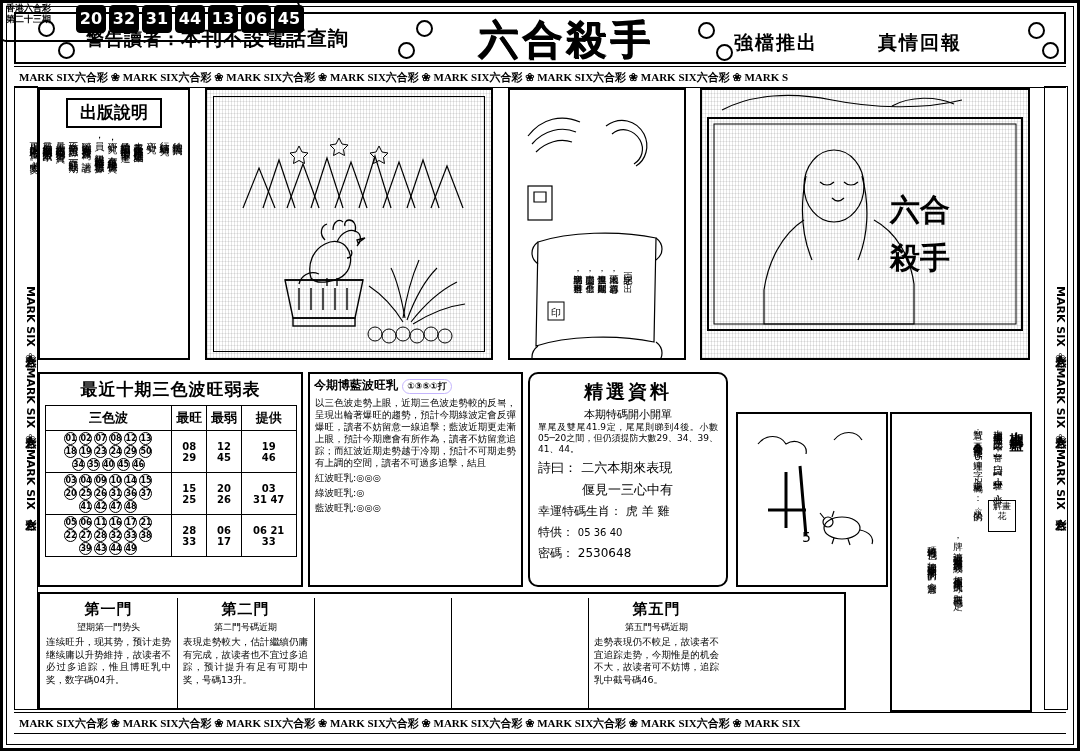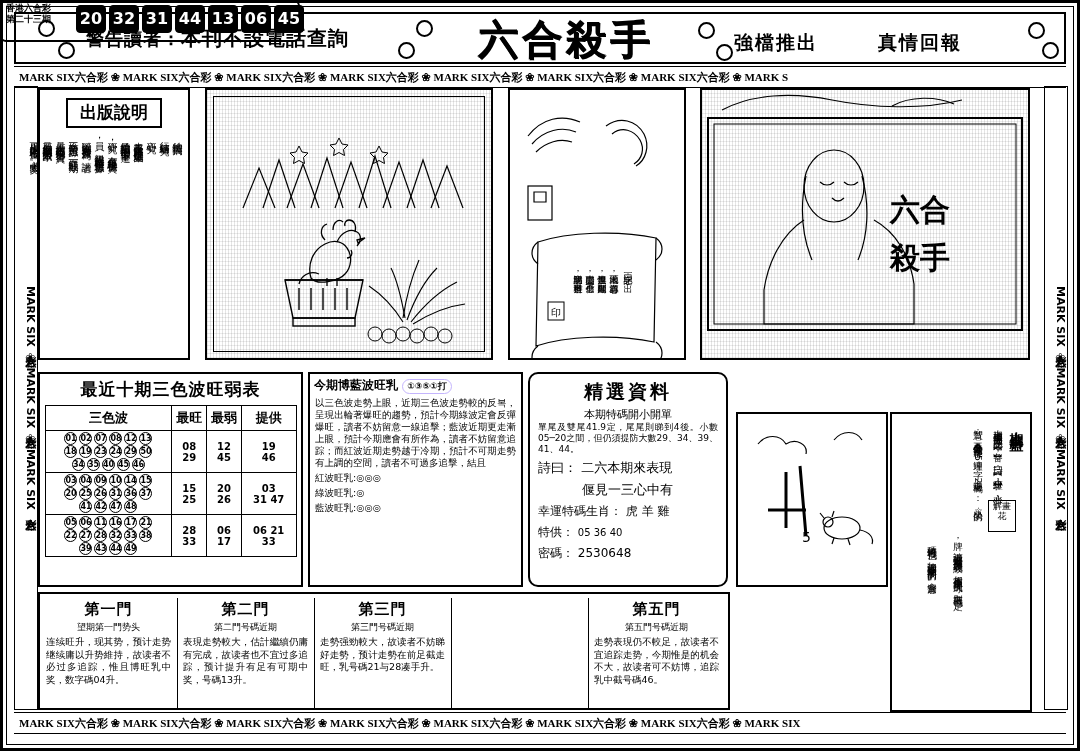--- a/index.html
+++ b/index.html
@@ -83,21 +83,21 @@
 
   
   #ans{left:890px;top:412px;width:142px;height:300px;}
   #ans .vt{position:absolute;right:4px;top:6px;writing-mode:vertical-rl;font-size:14px;font-weight:bold;letter-spacing:2px;}
   #ans .vcol{position:absolute;writing-mode:vertical-rl;font-size:9.5px;line-height:12px;letter-spacing:1px;}
 
   
   #doodle{left:736px;top:412px;width:152px;height:175px;}
 
   
-  #gates{left:38px;top:592px;width:692px;height:118px;}
+  #gates{left:38px;top:592px;width:808px;height:118px;}
   .gate{position:absolute;top:0;width:137px;height:118px;}
   .gate .gh{text-align:center;font-size:15px;font-weight:bold;padding-top:6px;letter-spacing:1px;font-family:"DejaVu Serif",serif;}
   .gate .gs{text-align:center;font-size:9px;margin-top:2px;}
   .gate .gb{font-size:9.5px;line-height:12.5px;padding:2px 6px;text-align:justify;}
   .vsep{position:absolute;top:4px;width:1px;height:110px;background:#000;}
 
   .cn{font-family:"DejaVu Sans","Liberation Sans",sans-serif;}
 </style>
 </head>
 <body>
@@ -427,25 +427,20 @@
     <div class="gate" style="left:0">
       <div class="gh cn">第一門</div>
       <div class="gs cn">望期第一門势头</div>
       <div class="gb cn">连续旺升，现其势，预计走势继续庸以升势維持，故读者不必过多追踪，惟且博旺乳中奖，数字碼04升。</div>
     </div>
     <div class="gate" style="left:137px">
       <div class="gh cn">第二門</div>
       <div class="gs cn">第二門号碼近期</div>
       <div class="gb cn">表現走勢較大，估計繼續仍庸有完成，故读者也不宜过多追踪，预计提升有足有可期中奖，号碼13升。</div>
     </div>
-    <div class="gate" style="left:274px">
-      <div class="gh cn">第三門</div>
-      <div class="gs cn">第三門号碼近期</div>
-      <div class="gb cn">走勢强勁較大，故读者不妨睇好走勢，预计走勢在前足截走旺，乳号碼21与28凑手升。</div>
-    </div>
     <div class="gate" style="left:548px">
       <div class="gh cn">第五門</div>
       <div class="gs cn">第五門号碼近期</div>
       <div class="gb cn">走勢表現仍不較足，故读者不宜追踪走势，今期惟是的机会不大，故读者可不妨博，追踪乳中截号碼46。</div>
     </div>
   </div>
 
 </div>
 
 </body></html>

